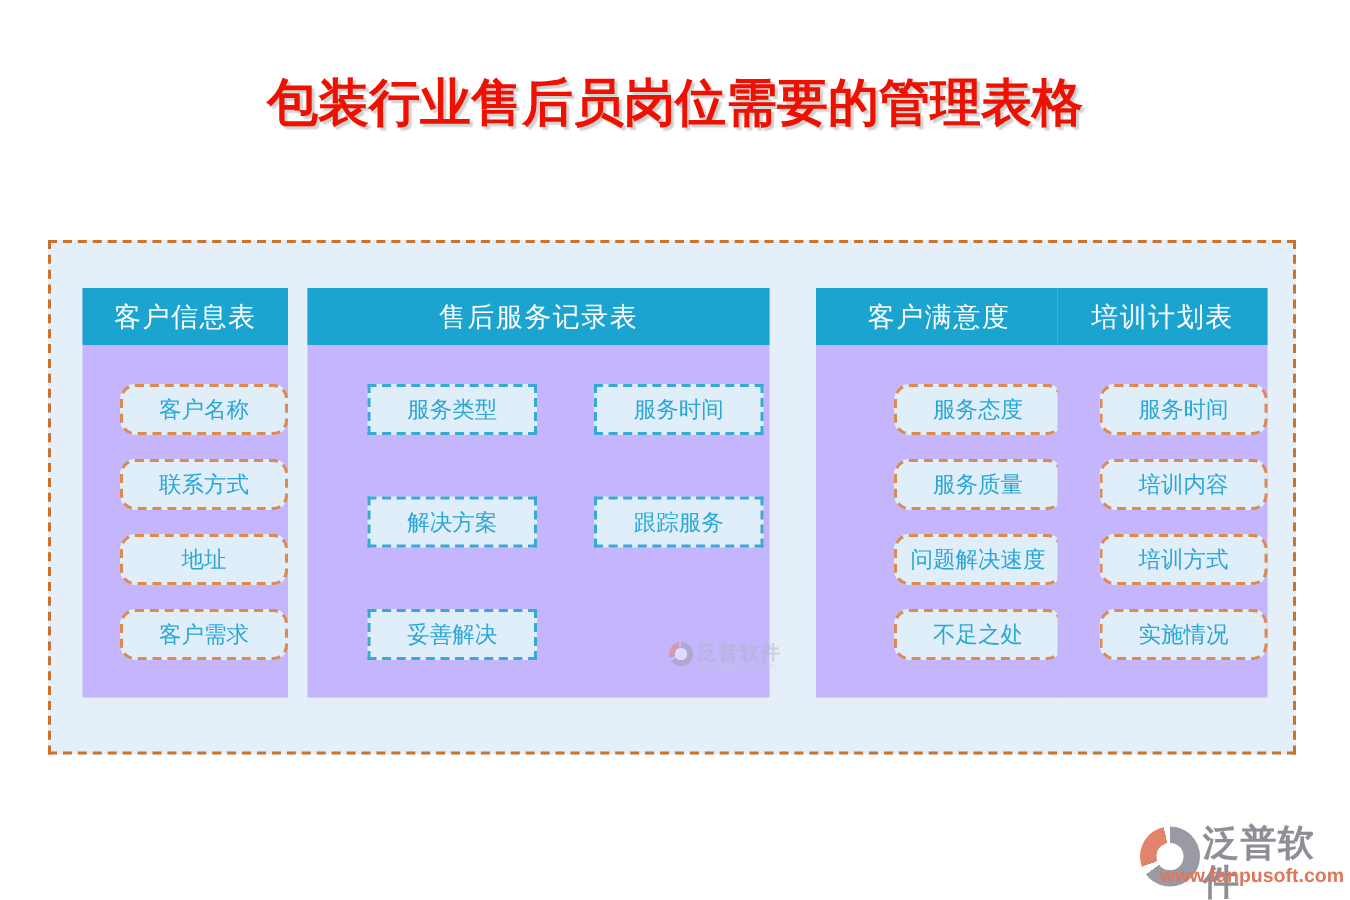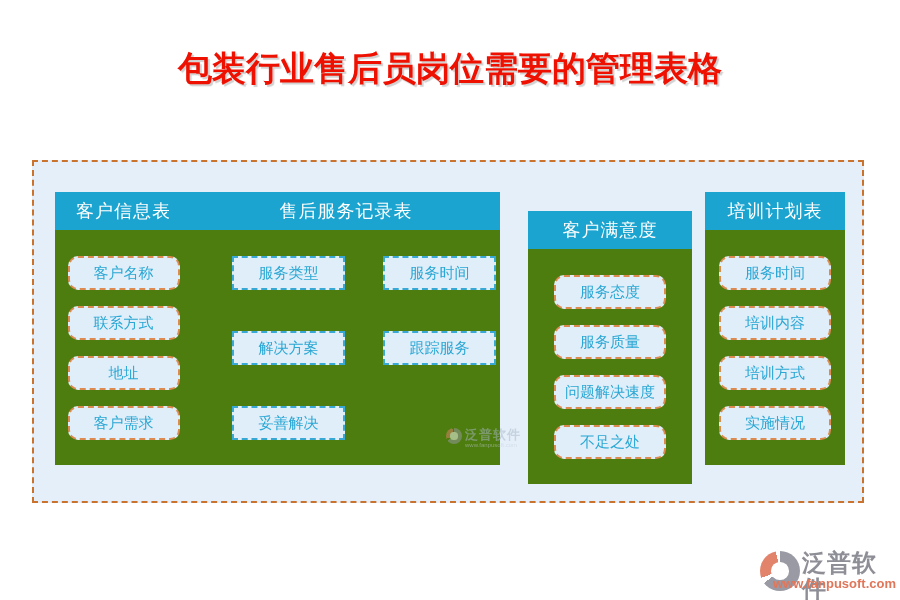--- a/index.html
+++ b/index.html
@@ -10,34 +10,34 @@
     position:absolute; top:46px; left:0; width:900px; text-align:center;
     font-size:34px; font-weight:bold; color:#ee1000; letter-spacing:0px;
     text-shadow:2px 2px 1px rgba(120,120,120,0.35);
   }
 
   .diagram-container {
     position:absolute; left:32px; top:160px; width:832px; height:343px;
     background:#e4effa; border:2px dashed #c9732f;
   }
 
-  .panel { position:absolute; top:30px; height:273px; background:#4d7c0f; }
+  .panel { position:absolute; top:30px; height:273px; background:#c4b5fd; }
   .panel-1 { left:21px;  width:137px; }
-  .panel-2 { left:158px; width:308px; }
-  .panel-3 { left:494px; width:164px;margin-top:19px; }
+  .panel-2 { left:171px; width:308px; }
+  .panel-3 { left:510px; width:164px; }
   .panel-4 { left:671px; width:140px; }
 
   .panel-header {
     height:38px; background:#1ba4cf; color:#ffffff;
     display:flex; align-items:center; justify-content:center;
     font-size:18px; letter-spacing:1px;
   }
 
   .panel-body {
-    display:flex; flex-direction:column; align-items:center;
+    display:flex; flex-direction:column; align-items:flex-end;
     gap:16px; padding-top:26px;
   }
   .panel-2 .panel-body {
     display:grid; grid-template-columns:113px 113px;
     column-gap:38px; row-gap:41px; justify-content:center; padding-top:26px;margin-left:36px;
   }
 
   .field-box {
     height:34px; display:flex; align-items:center; justify-content:center;
     background:#e0eefa; color:#2aa7d4; font-size:15px; white-space:nowrap;

